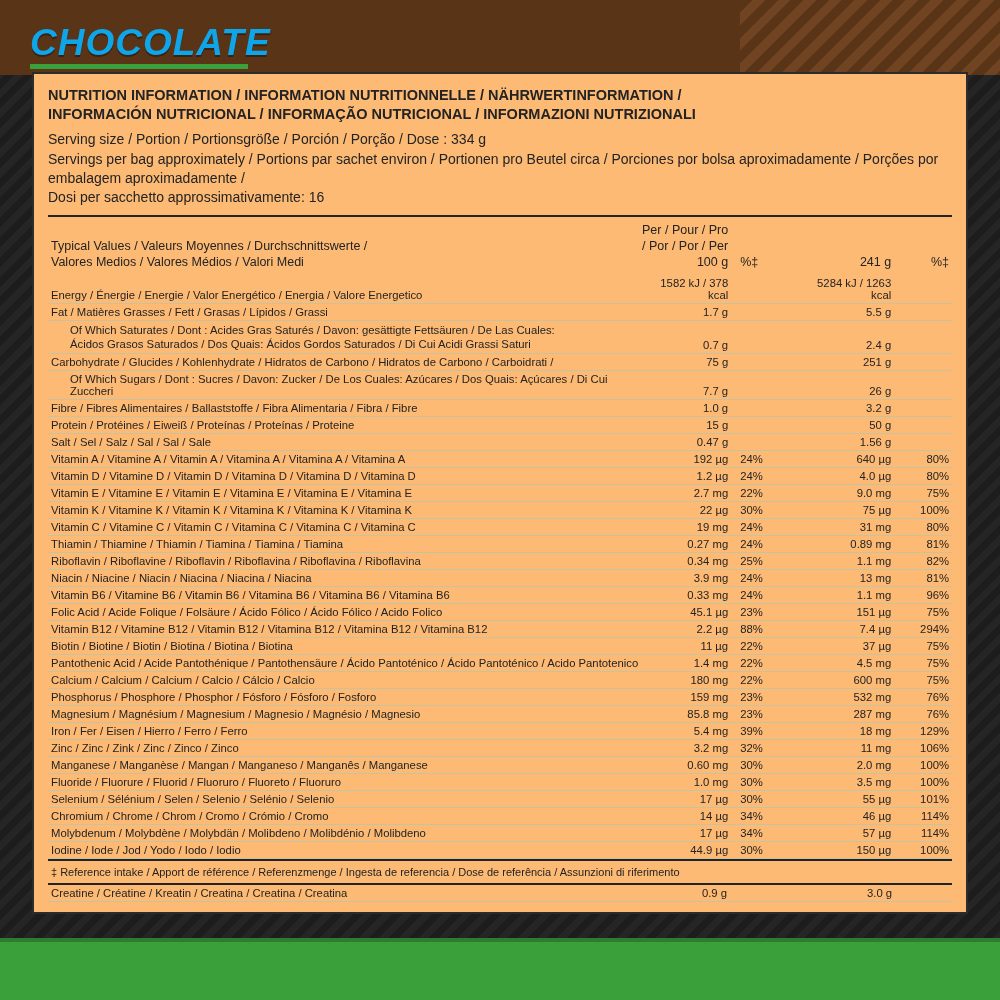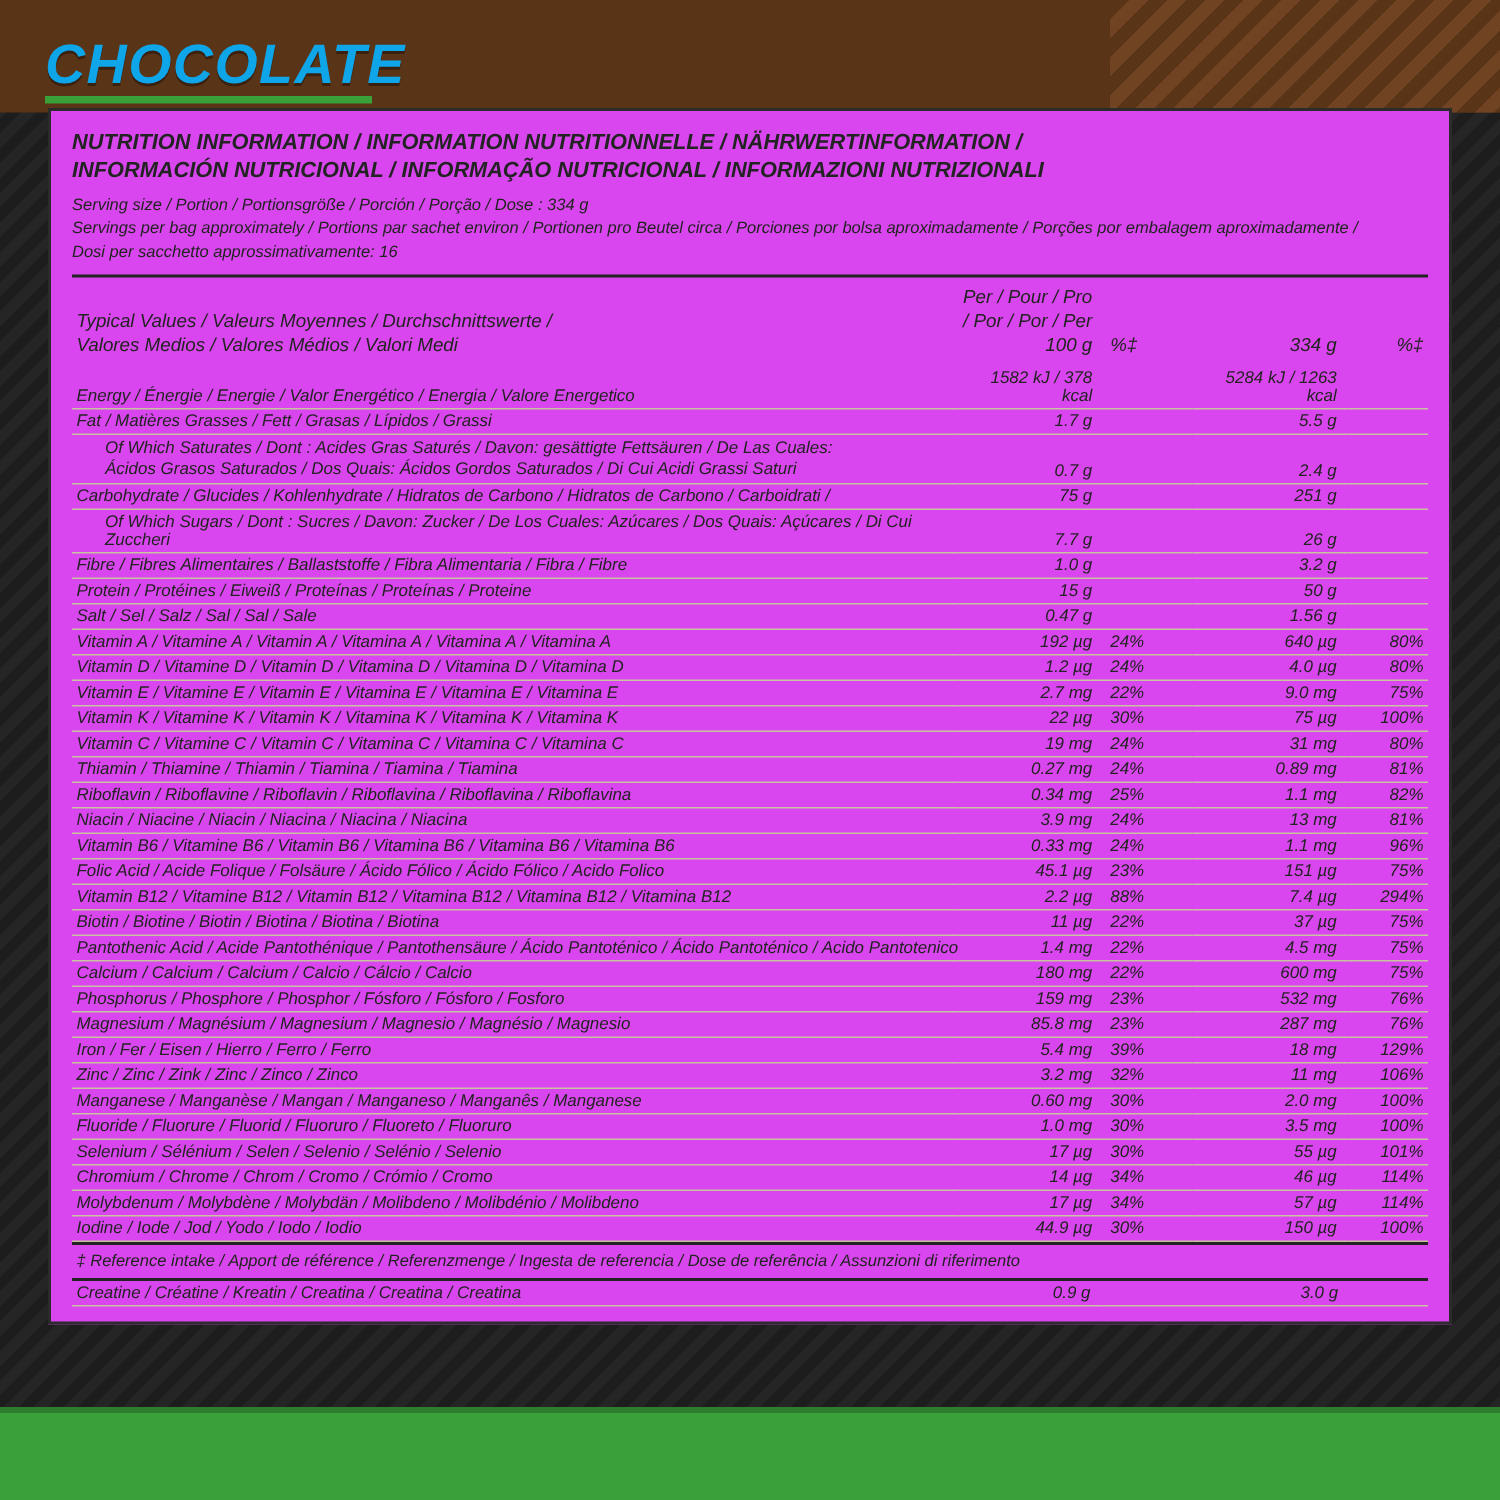--- a/index.html
+++ b/index.html
@@ -77,36 +77,35 @@
     height: 5px;
     background: #3aa03a;
   }
 
   
   .panel {
     position: absolute;
     left: 32px;
     top: 72px;
     width: 936px;
-    background: #d946ef;
+    background: #fdba74;
     border: 2px solid #2b2b2b;
     box-sizing: border-box;
     padding: 10px 14px 10px 14px;
     color: #232323;
-    font-style: italic;
   }
 
   .panel-heading {
     font-size: 14.5px;
     font-weight: bold;
     line-height: 1.32;
     margin: 2px 0 6px 0;
   }
   .serving-lines {
-    font-size: 11px;
+    font-size: 14px;
     line-height: 1.38;
     margin-bottom: 7px;
   }
 
   .rule-thick {
     border-top: 2px solid #232323;
     height: 0;
   }
 
   table.nutri {
@@ -181,21 +180,21 @@
           <td class="col-name">
             <div>Typical Values / Valeurs Moyennes / Durchschnittswerte /</div>
             <div>Valores Medios / Valores Médios / Valori Medi</div>
           </td>
           <td class="col-v1">
             <div>Per / Pour / Pro / Por / Por / Per</div>
             <div>100 g</div>
           </td>
           <td class="col-p1">%‡</td>
           <td class="col-v2">
-            <div>334 g</div>
+            <div>241 g</div>
           </td>
           <td class="col-p2">%‡</td>
         </tr>
       </thead>
       <tbody id="nutri-body">
           <tr class="row">
             <td class="col-name">Energy / Énergie / Energie / Valor Energético / Energia / Valore Energetico</td>
             <td class="col-v1">1582 kJ / 378 kcal</td>
             <td class="col-p1"></td>
             <td class="col-v2">5284 kJ / 1263 kcal</td>

